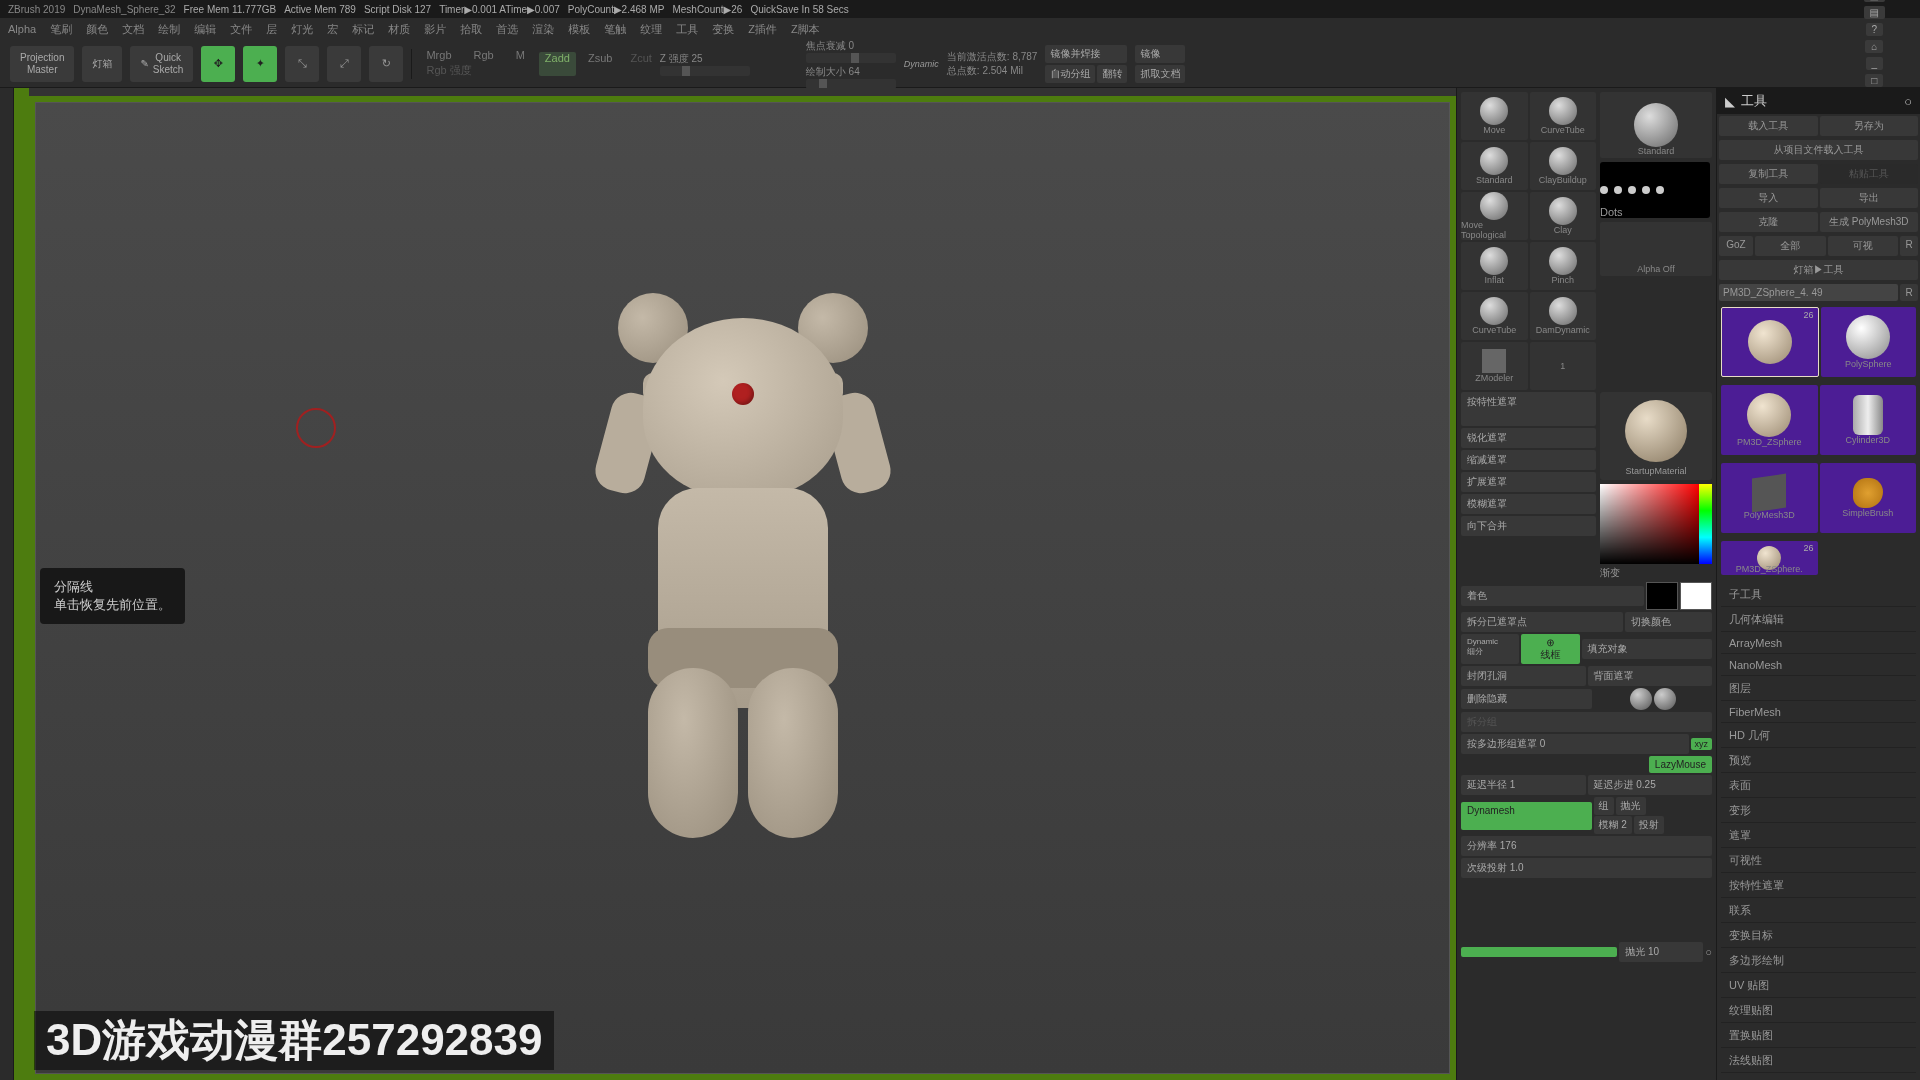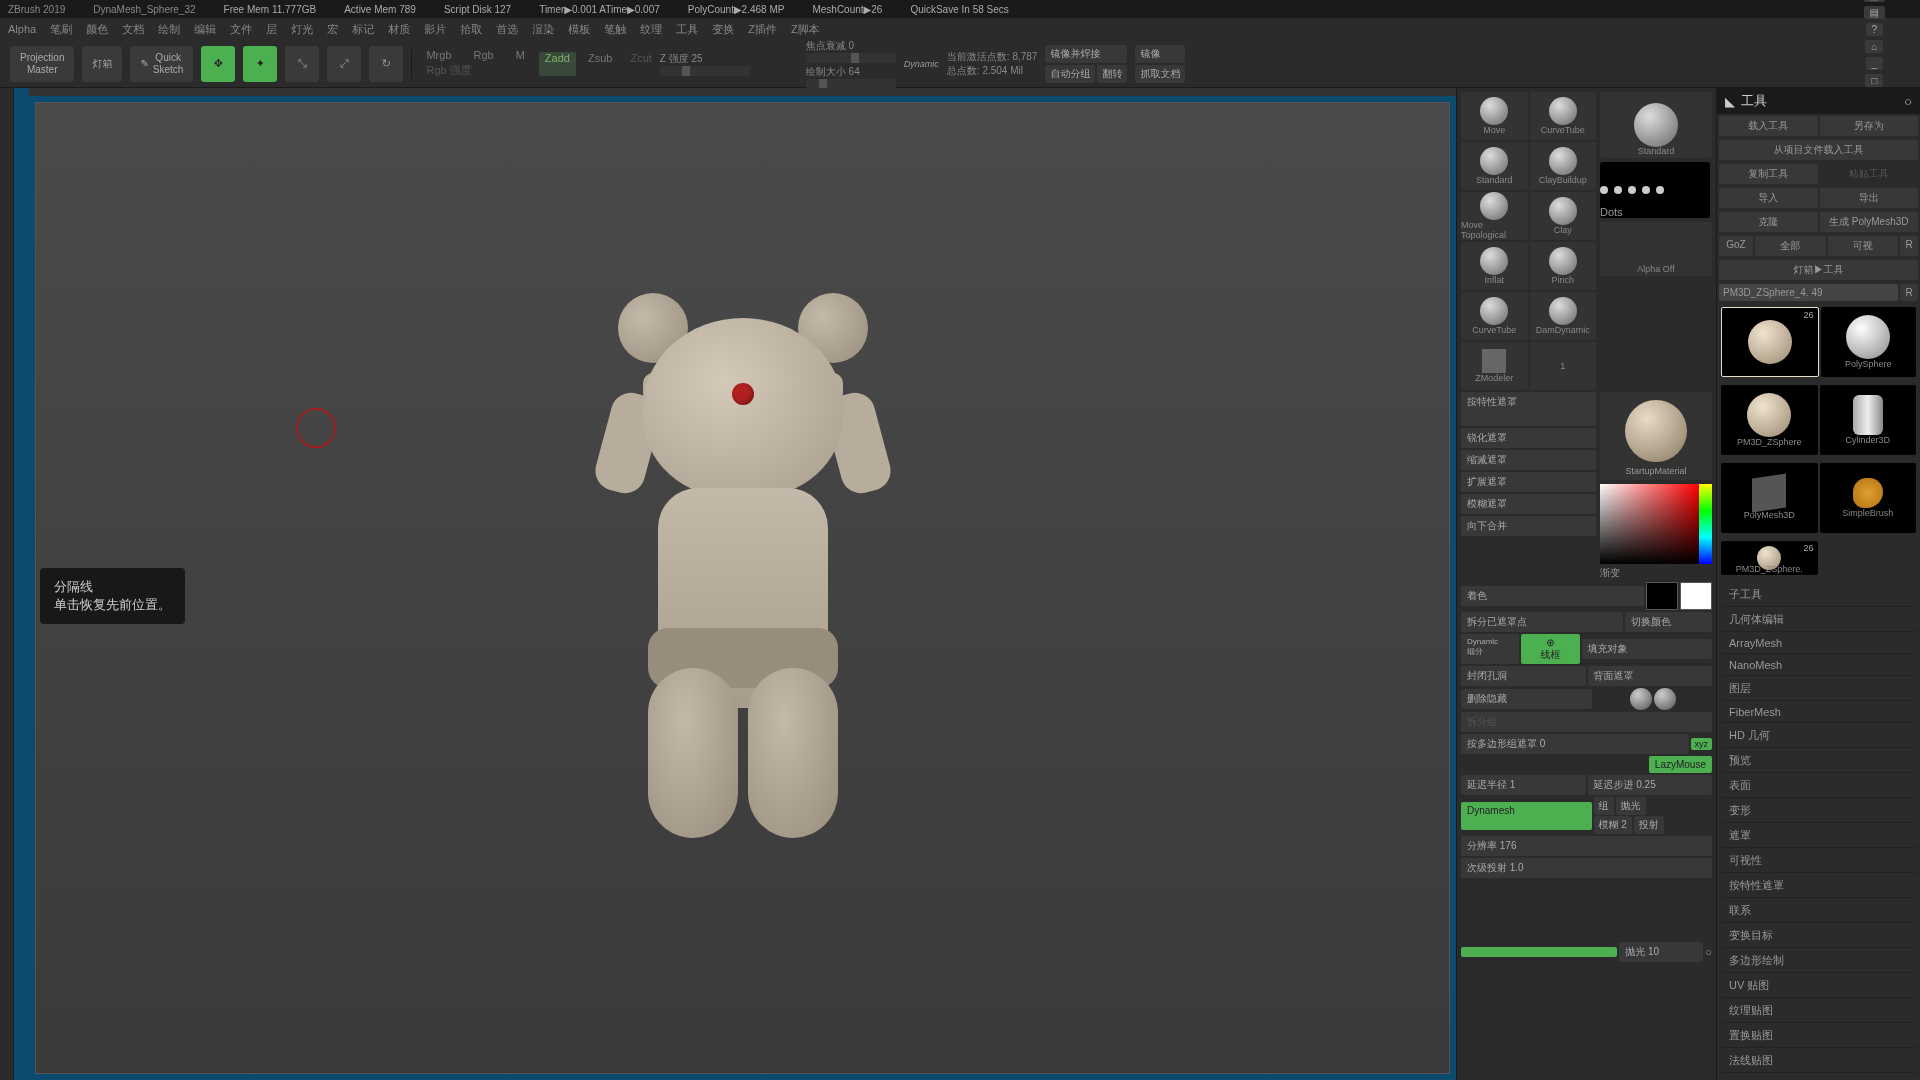--- a/index.html
+++ b/index.html
@@ -1,19 +1,19 @@
 <!DOCTYPE html>
 <html><head>
 <meta charset="utf-8">
 <style>
 * { margin: 0; padding: 0; box-sizing: border-box; font-family: Arial, sans-serif; user-select: none; }
 body { background: #2b2b2b; color: #999; font-size: 11px; overflow: hidden; width: 1920px; height: 1080px; position: relative; }
 
 
-.status-bar { height: 18px; background: #1a1a1a; display: flex; align-items: center; padding: 0 8px; gap: 28px; font-size: 10px; color: #888; }
+.status-bar { height: 18px; background: #1a1a1a; display: flex; align-items: center; padding: 0 8px; gap: 8px; font-size: 10px; color: #888; }
 .status-bar span.link { color: #aaa; }
 .status-bar .spacer { flex: 1; }
 .status-bar .right-group { display: flex; gap: 4px; align-items: center; flex-direction: column; }
 .status-bar .btn-mini { background: #3a3a3a; padding: 1px 6px; border-radius: 2px; color: #aaa; }
 .status-bar .btn-green { background: #7fb069; color: #222; }
 
 
 .menu-bar { height: 22px; background: #2b2b2b; display: flex; align-items: center; padding: 0 8px; gap: 14px; font-size: 11px; color: #888; }
 .menu-bar span { cursor: pointer; }
 
@@ -25,21 +25,21 @@
 .tool-sep { width: 1px; height: 30px; background: #1a1a1a; }
 .mode-label { font-size: 11px; color: #777; padding: 0 6px; }
 .mode-label.active { color: #7fb069; background: #3a4a3a; border-radius: 2px; }
 .slider-area { display: flex; flex-direction: column; font-size: 10px; color: #888; min-width: 90px; }
 .slider-track { height: 10px; background: #333; border-radius: 2px; position: relative; }
 .slider-track .thumb { position: absolute; width: 8px; height: 10px; background: #555; }
 
 
 .main { display: flex; height: calc(100% - 88px); }
 .left-strip { width: 14px; background: #2b2b2b; border-right: 1px solid #1a1a1a; }
-.canvas-area { flex: 1; background: #0c4a6e; position: relative; display: flex; flex-direction: column; padding-left: 15px; }
+.canvas-area { flex: 1; background: #4d7c0f; position: relative; display: flex; flex-direction: column; padding-left: 15px; }
 .canvas-top-strip { height: 8px; background: #333; }
 .canvas-inner { flex: 1; background: linear-gradient(180deg, #4a4a4a 0%, #3a3a3a 100%); margin: 6px; border: 1px solid #555; position: relative; display: flex; align-items: center; justify-content: center; }
 
 
 .character { width: 340px; height: 600px; position: relative; }
 .char-head { width: 200px; height: 180px; background: radial-gradient(ellipse at 40% 35%, #d4c9b8, #a89d8c); border-radius: 50% 50% 45% 45%; position: absolute; top: 30px; left: 70px; }
 .char-bun-l { width: 70px; height: 70px; background: radial-gradient(circle at 35% 35%, #c4b9a8, #988d7c); border-radius: 50%; position: absolute; top: 5px; left: 45px; }
 .char-bun-r { width: 70px; height: 70px; background: radial-gradient(circle at 35% 35%, #c4b9a8, #988d7c); border-radius: 50%; position: absolute; top: 5px; right: 45px; }
 .char-dot { width: 22px; height: 22px; background: #b02020; border-radius: 50%; position: absolute; top: 95px; left: 159px; box-shadow: inset -2px -2px 4px rgba(0,0,0,.3); }
 .char-band { width: 200px; height: 30px; background: #b8ad9c; position: absolute; top: 85px; left: 70px; border-radius: 10px; }
@@ -77,21 +77,21 @@
 .color-picker { width: 110px; height: 80px; background: linear-gradient(to right, #fff, #ff0000), linear-gradient(to bottom, transparent, #000); background-blend-mode: multiply; position: relative; }
 .hue-strip { width: 14px; height: 80px; background: linear-gradient(to bottom, #ff0, #0f0, #0ff, #00f); }
 .swatch { width: 32px; height: 28px; border: 1px solid #555; }
 
 
 .tool-header { background: #1a1a1a; padding: 4px 8px; font-size: 13px; color: #ccc; display: flex; align-items: center; gap: 6px; }
 .tool-panel-row { display: flex; gap: 2px; padding: 2px; }
 .tool-panel-btn { flex: 1; background: #383838; padding: 3px 4px; font-size: 10px; color: #999; text-align: center; border-radius: 2px; }
 .tool-panel-btn.dark { background: #2a2a2a; color: #555; }
 .tool-thumb-row { display: flex; gap: 2px; padding: 4px; }
-.tool-thumb { flex: 1; background: #000000; height: 70px; display: flex; flex-direction: column; align-items: center; justify-content: center; font-size: 9px; color: #888; border-radius: 2px; position: relative; }
+.tool-thumb { flex: 1; background: #4c1d95; height: 70px; display: flex; flex-direction: column; align-items: center; justify-content: center; font-size: 9px; color: #888; border-radius: 2px; position: relative; }
 .tool-thumb.active { border: 1px solid #e8dcc8; }
 .tool-thumb .sphere-lg { width: 44px; height: 44px; background: radial-gradient(circle at 35% 30%, #fff, #888); border-radius: 50%; }
 .tool-list { padding: 4px; display: flex; flex-direction: column; gap: 1px; }
 .tool-list-item { background: #2b2b2b; padding: 4px 8px; font-size: 11px; color: #999; border-bottom: 1px solid #222; }
 
 .badge { position: absolute; top: 2px; right: 4px; font-size: 9px; color: #aaa; }
 .xyz-badge { background: #4CAF50; color: #222; padding: 1px 4px; border-radius: 2px; font-size: 9px; }
 </style>
 </head>
 <body>
@@ -244,20 +244,21 @@
         <div class="char-legs">
             <div class="char-leg-l"></div>
             <div class="char-leg-r"></div>
           </div>
       </div>
     </div>
     <div class="tooltip">
       <div>分隔线</div>
       <div>单击恢复先前位置。</div>
     </div>
+    <div class="watermark">3D游戏动漫群257292839</div>
   </div>
 
   <div class="right-panel-1">
     <div style="display:flex;gap:4px">
       <div class="brush-grid" style="flex:1">
         <div class="brush-cell">
             <div class="sphere"></div>
             <span>Move</span>
           </div>
         <div class="brush-cell">

